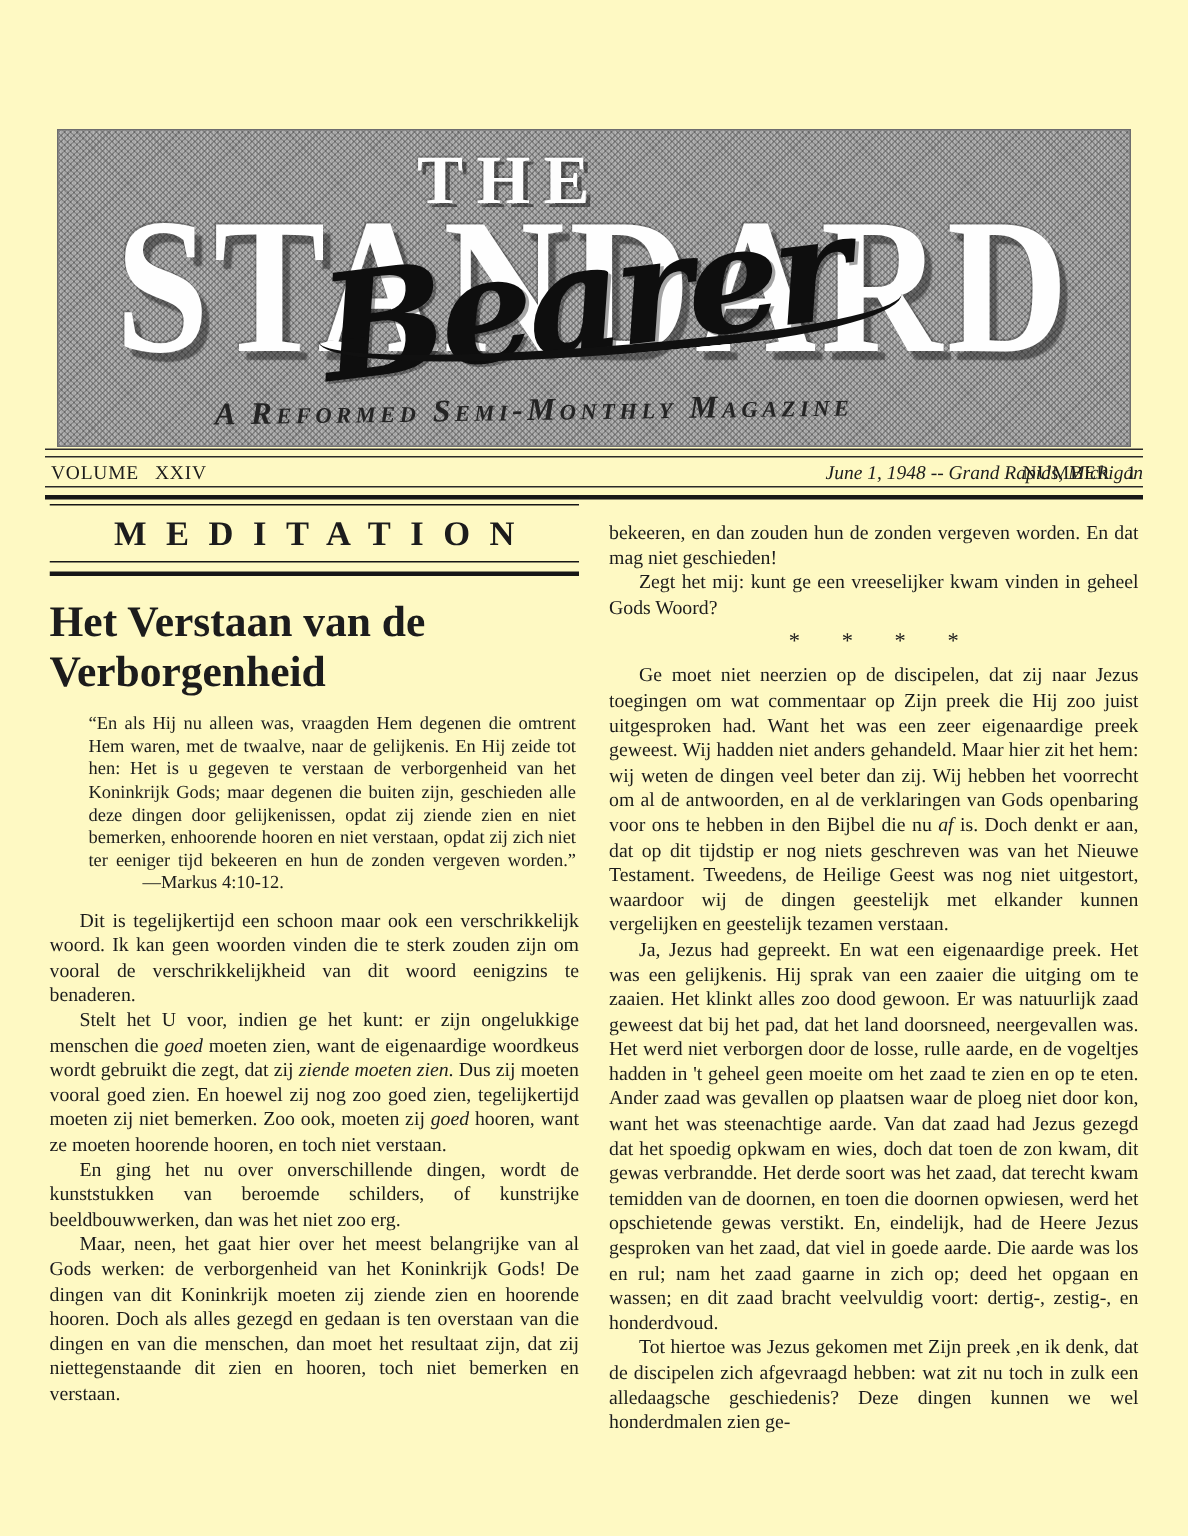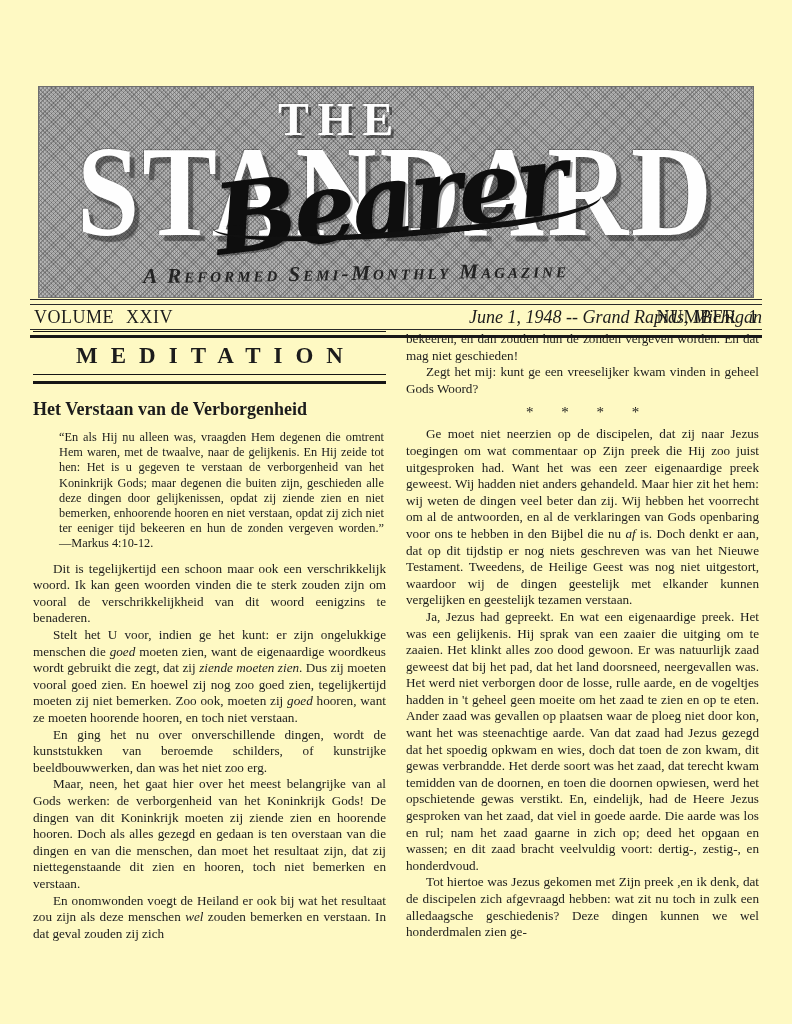--- a/index.html
+++ b/index.html
@@ -49,48 +49,48 @@
     font-variant:small-caps; color:#242424; white-space:nowrap;
     transform:rotate(-0.8deg);
   }
 
   
   .issue-wrap { position:absolute; top:299px; left:30px; right:30px; }
   .rule-pair-top  { height:4px; border-top:1.5px solid #2a2a2a; border-bottom:1.5px solid #2a2a2a; }
   .rule-pair-bottom { height:5px; border-top:1.2px solid #2a2a2a; border-bottom:3px solid #191919; }
   .issue-line {
     position:relative; display:flex; justify-content:space-between; align-items:baseline;
-    padding:2px 4px 1px; font-size:18px;
+    padding:2px 4px 1px; font-size:13px;
   }
   .issue-line .vol, .issue-line .num { word-spacing:7px; letter-spacing:.5px; }
   .issue-line .center { position:absolute; left:0; right:0; text-align:right;font-style:italic; }
 
   
   .columns {
     position:absolute; top:331px; left:33px; right:33px; bottom:6px;
     display:flex; gap:20px; overflow:hidden;
   }
   .col { flex:1 1 0; min-width:0; }
 
   .double-rule { height:4px; border-top:1.4px solid #161616; border-bottom:1.4px solid #161616; }
   .double-rule.heavy { height:6px; border-top:1.2px solid #161616; border-bottom:3.2px solid #161616; }
 
   .section-heading {
     margin:6px 0 5px; text-align:center;
     font-size:23px; font-weight:bold; letter-spacing:13px; text-indent:13px;
   }
-  .article-title { margin:15px 0 10px; font-size:18px; font-weight:bold; }
+  .article-title { margin:15px 0 10px; font-size:29px; font-weight:bold; }
 
   blockquote.quote {
     margin:0 2px 9px 26px; font-size:12.3px; line-height:15.2px; text-align:justify;
   }
-  blockquote.quote .attrib { display:inline-block; white-space:nowrap; }
+  blockquote.quote .attrib { display:inline-block; margin-left:36px; white-space:nowrap; }
 
   p.body-p { margin:0; text-indent:20px; text-align:justify; font-size:13.2px; line-height:16.6px; }
-  p.body-p.noindent { text-indent:0; }
+  p.body-p.noindent { text-indent:0;margin-top:16px; }
   p.body-p em { font-style:italic;margin-top:44px; }
 
   .asterisk-sep { text-align:center; font-size:15px; word-spacing:24px; margin:7px 0 5px; }
 </style>
 </head>
 <body>
 
 <div class="page">
 
   <header class="masthead">
@@ -119,21 +119,20 @@
       <h2 class="article-title">Het Verstaan van de Verborgenheid</h2>
       <blockquote class="quote">
         <span>“En als Hij nu alleen was, vraagden Hem degenen die omtrent Hem waren, met de twaalve, naar de gelijkenis. En Hij zeide tot hen: Het is u gegeven te verstaan de verborgenheid van het Koninkrijk Gods; maar degenen die buiten zijn, geschieden alle deze dingen door gelijkenissen, opdat zij ziende zien en niet bemerken, enhoorende hooren en niet verstaan, opdat zij zich niet ter eeniger tijd bekeeren en hun de zonden vergeven worden.”</span>
         <span class="attrib">—Markus 4:10-12.</span>
       </blockquote>
       <div>
           <p class="body-p"><span>Dit is tegelijkertijd een schoon maar ook een verschrikkelijk woord.  Ik kan geen woorden vinden die te sterk zouden zijn om vooral de verschrikkelijkheid van dit woord eenigzins te benaderen.</span></p>
           <p class="body-p"><span>Stelt het U voor, indien ge het kunt: er zijn ongelukkige menschen die </span><em>goed</em><span> moeten zien, want de eigenaardige woordkeus wordt gebruikt die zegt, dat zij </span><em>ziende moeten zien</em><span>.  Dus zij moeten vooral goed zien. En hoewel zij nog zoo goed zien, tegelijkertijd moeten zij niet bemerken.  Zoo ook, moeten zij </span><em>goed</em><span> hooren, want ze moeten hoorende hooren, en toch niet verstaan.</span></p>
           <p class="body-p"><span>En ging het nu over onverschillende dingen, wordt de kunststukken van beroemde schilders, of kunstrijke beeldbouwwerken, dan was het niet zoo erg.</span></p>
           <p class="body-p"><span>Maar, neen, het gaat hier over het meest belangrijke van al Gods werken: de verborgenheid van het Koninkrijk Gods!  De dingen van dit Koninkrijk moeten zij ziende zien en hoorende hooren.  Doch als alles gezegd en gedaan is ten overstaan van die dingen en van die menschen, dan moet het resultaat zijn, dat zij niettegenstaande dit zien en hooren, toch niet bemerken en verstaan.</span></p>
-          <p class="body-p"><span>En onomwonden voegt de Heiland er ook bij wat het resultaat zou zijn als deze menschen </span><em>wel</em><span> zouden bemerken en verstaan.  In dat geval zouden zij zich</span></p>
         </div>
     </section>
 
     <section class="col">
       <div>
           <p class="body-p noindent"><span>bekeeren, en dan zouden hun de zonden vergeven worden.  En dat mag niet geschieden!</span></p>
           <p class="body-p"><span>Zegt het mij: kunt ge een vreeselijker kwam vinden in geheel Gods Woord?</span></p>
         </div>
       <div class="asterisk-sep">* * * *</div>
       <div>

